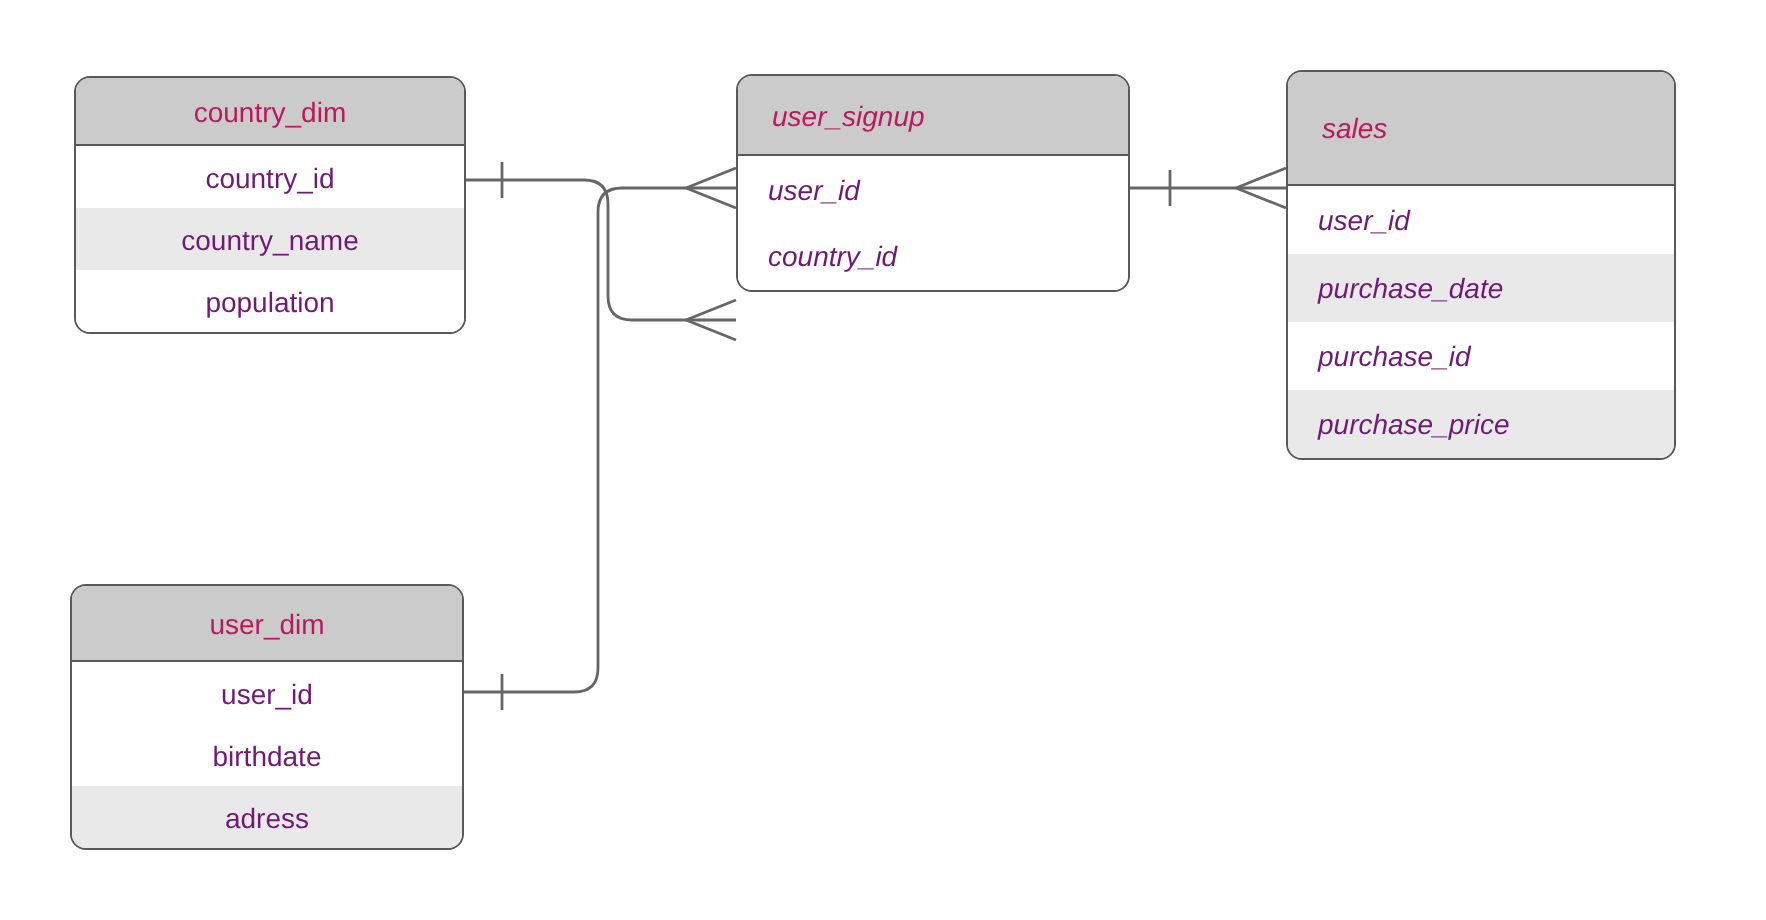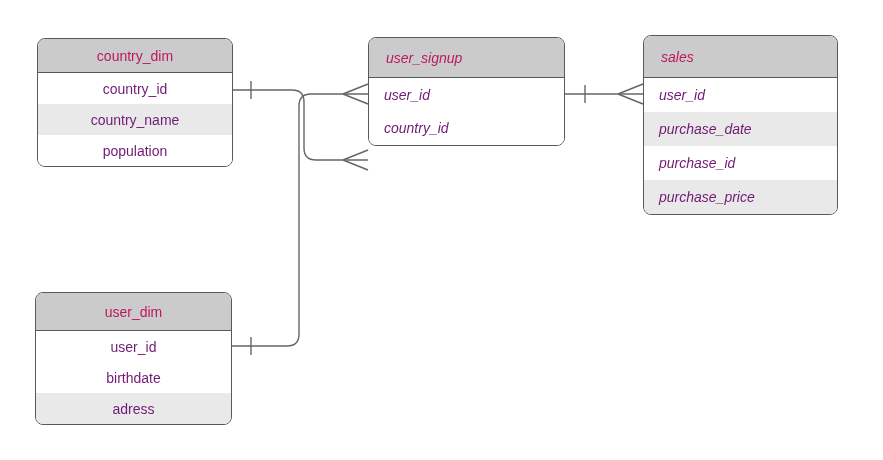--- a/index.html
+++ b/index.html
@@ -26,21 +26,21 @@
   .entity.italic .hd, .entity.italic .row {
     font-style:italic; justify-content:flex-start; padding-left:15px;
   }
   .entity.italic .hd { padding-left:17px; }
   
   .t-country { left:37px;  top:38px;  width:196px; }
   .t-country .hd { height:34px; }   .t-country .row { height:31px; }
   .t-signup  { left:368px; top:37px; width:197px; }
   .t-signup .hd { height:40px; }    .t-signup .row { height:33.33px; }
   .t-sales   { left:643px; top:35px; width:195px; }
-  .t-sales .hd { height:42px; }     .t-sales .row { height:34px; }
+  .t-sales .hd { height:57px; }     .t-sales .row { height:34px; }
   .t-user    { left:35px;  top:292px; width:197px; }
   .t-user .hd { height:38px; }      .t-user .row { height:31px; }
 </style>
 </head>
 <body>
 
 <div class="canvas">
 
   <svg class="lines" viewBox="0 0 883 460" xmlns="http://www.w3.org/2000/svg">
 

